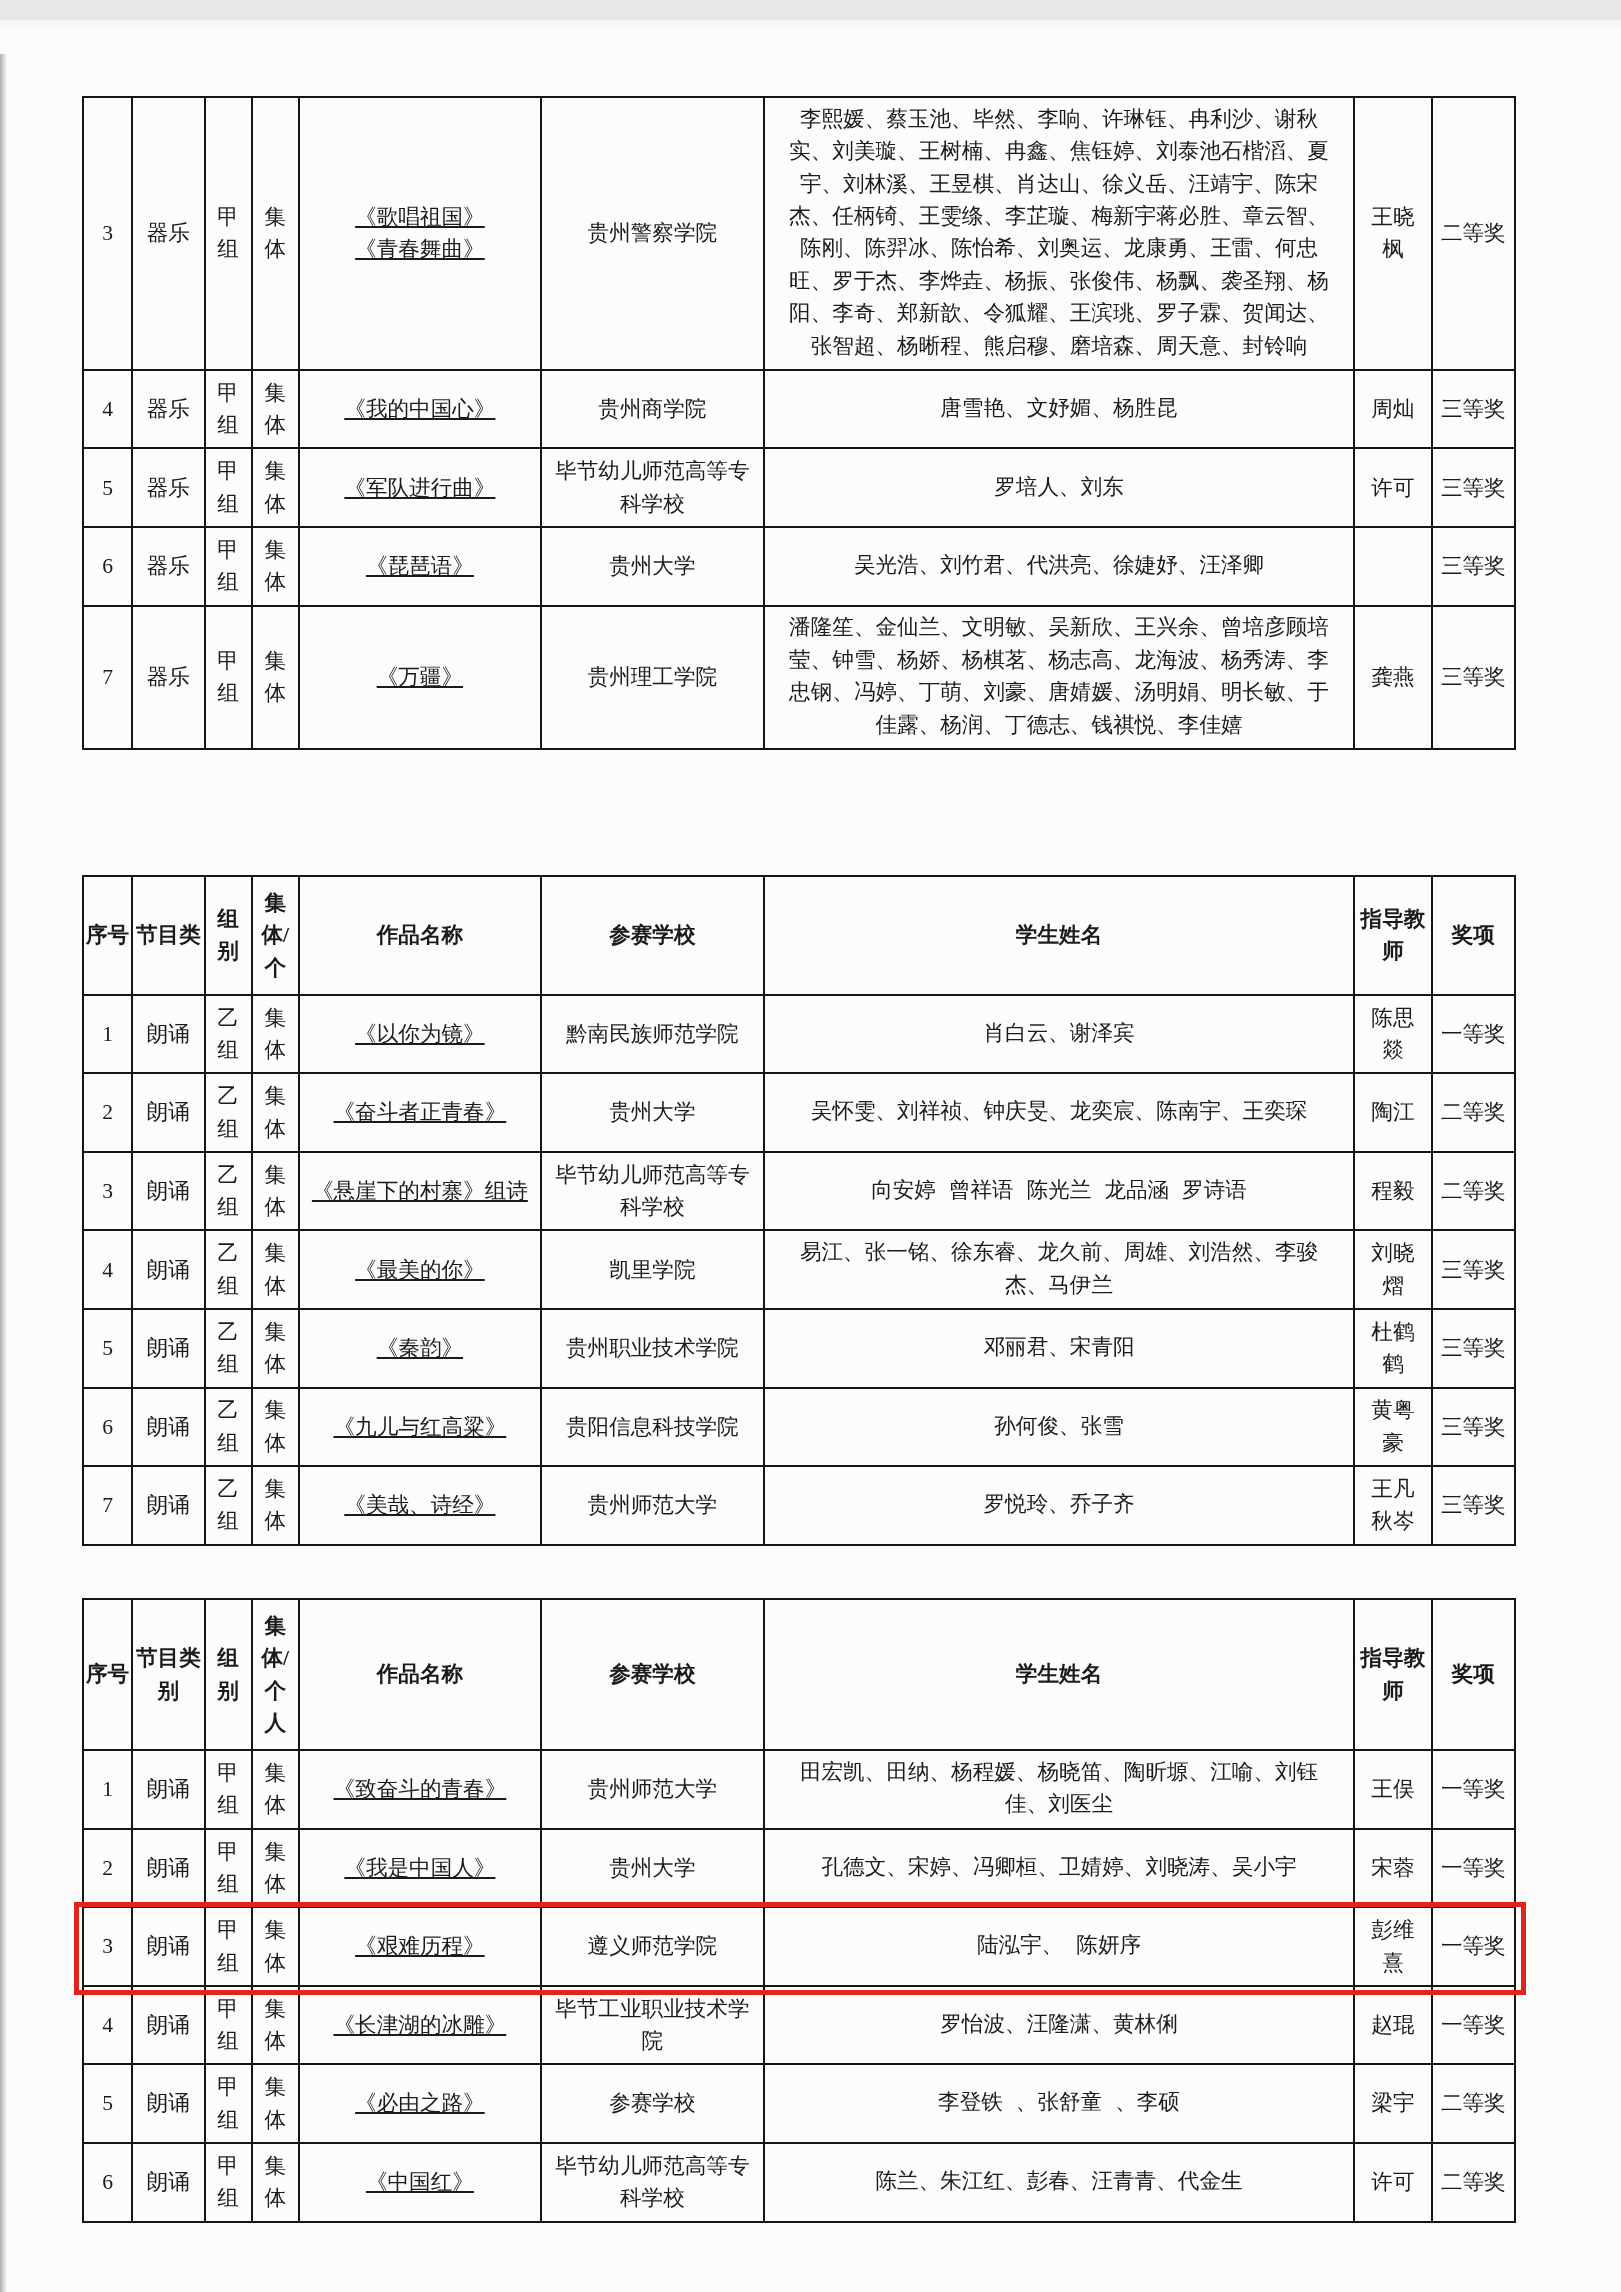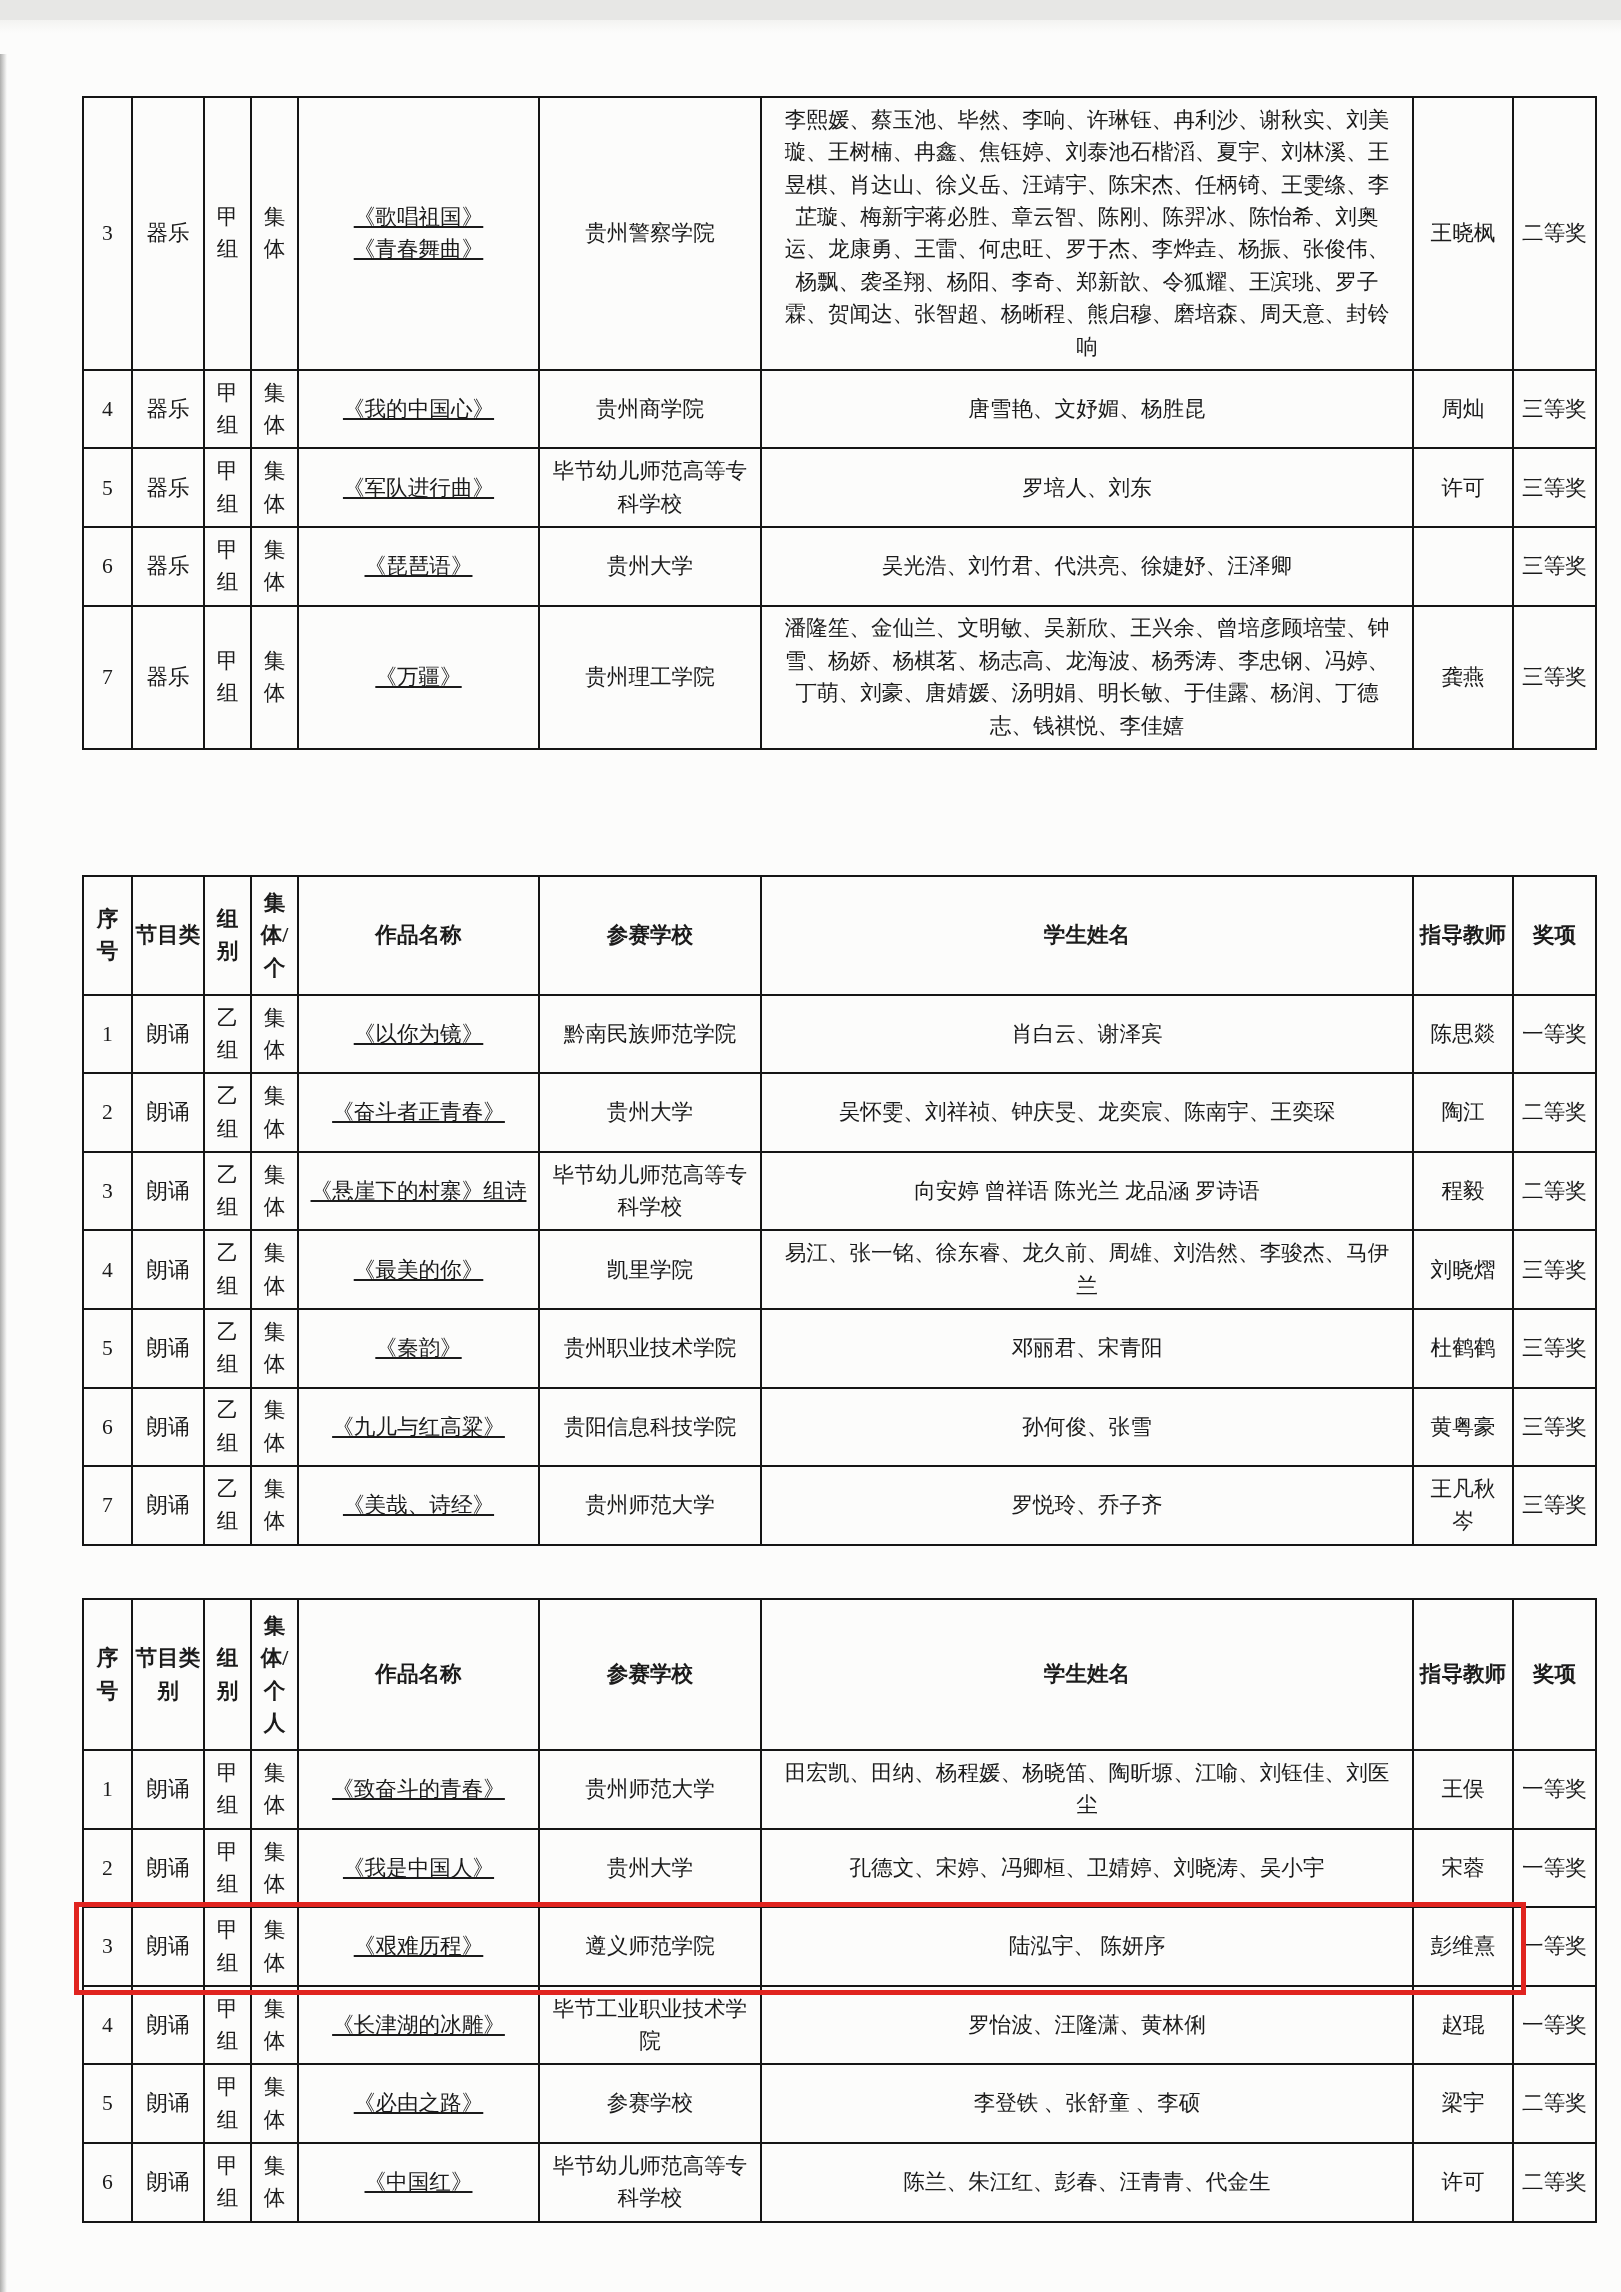--- a/index.html
+++ b/index.html
@@ -45,22 +45,22 @@
     overflow:hidden;
   }
   .awards th { font-weight:bold; padding:9.8px 2px; }
   .awards td { height:63px; }
   .c-no    { width:49px; }
   .c-cat   { width:72px; }
   .c-grp   { width:47px; }
   .c-col   { width:47px;border-radius:15px; }
   .c-work  { width:241px; }
   .c-school{ width:222px; }
-  .c-stud  { width:652px; }
-  .c-teach { width:100px; }
+  .c-stud  { width:588px;font-family:Liberation Mono, monospace; }
+  .c-teach { width:77px; }
   .c-award { width:83px; }
   td.c-cat, td.c-grp, td.c-col { padding:5.9px 2px; }
   td.c-work { white-space:pre-line;text-decoration:underline; }
   td.c-stud { padding:5.9px 13.7px; }
   .red-box {
     position:absolute;
     border:5.9px solid #e0241f;
     pointer-events:none;
     z-index:5;
   }

